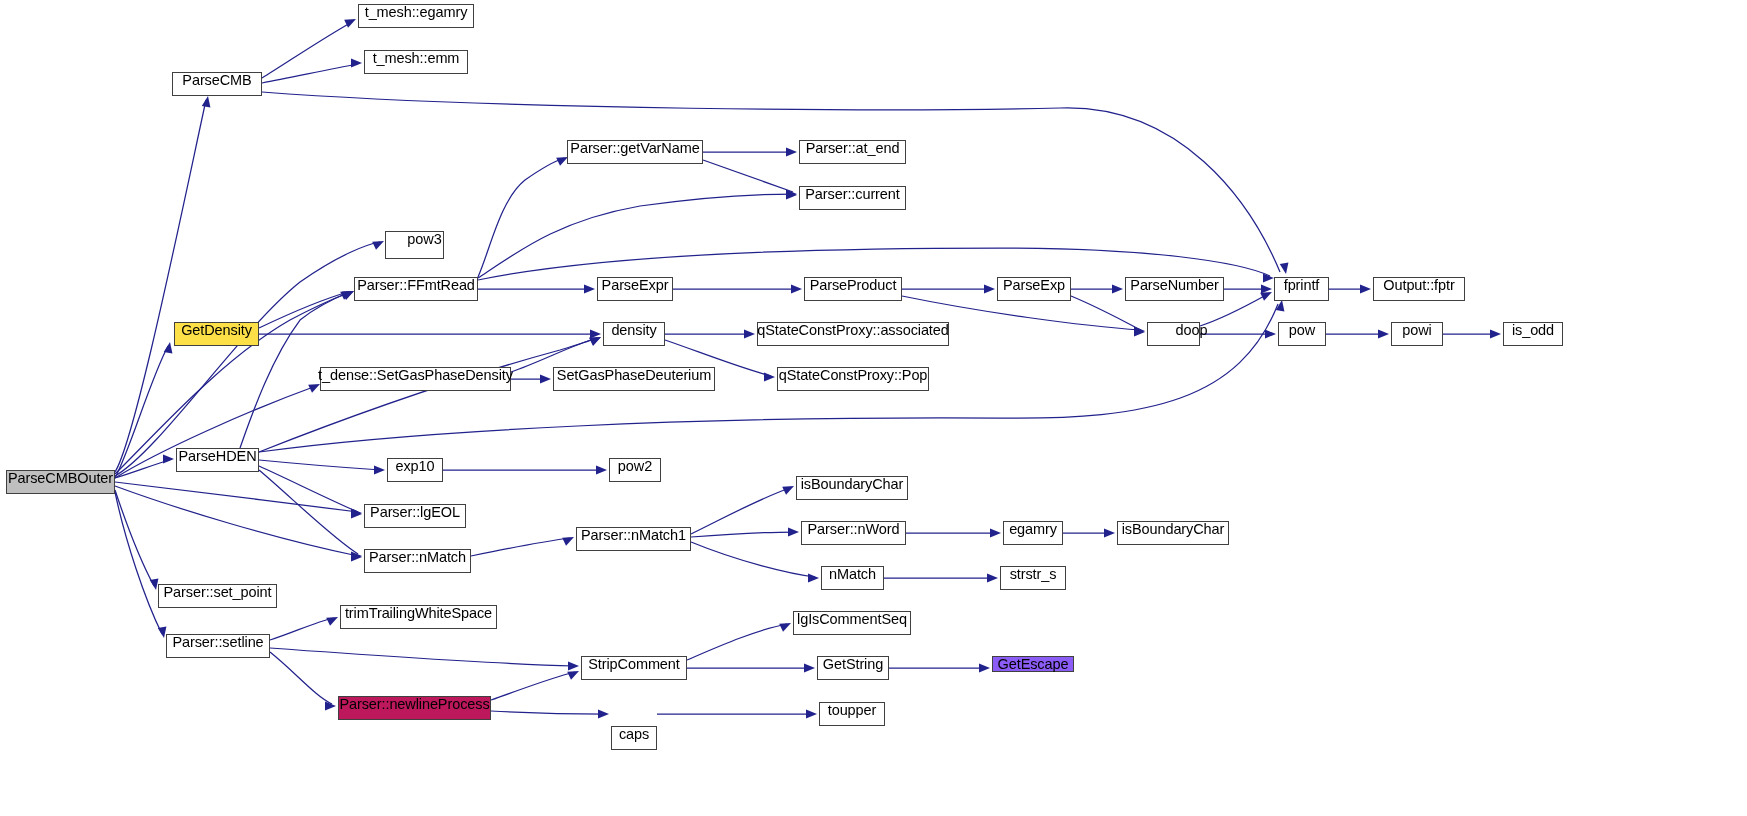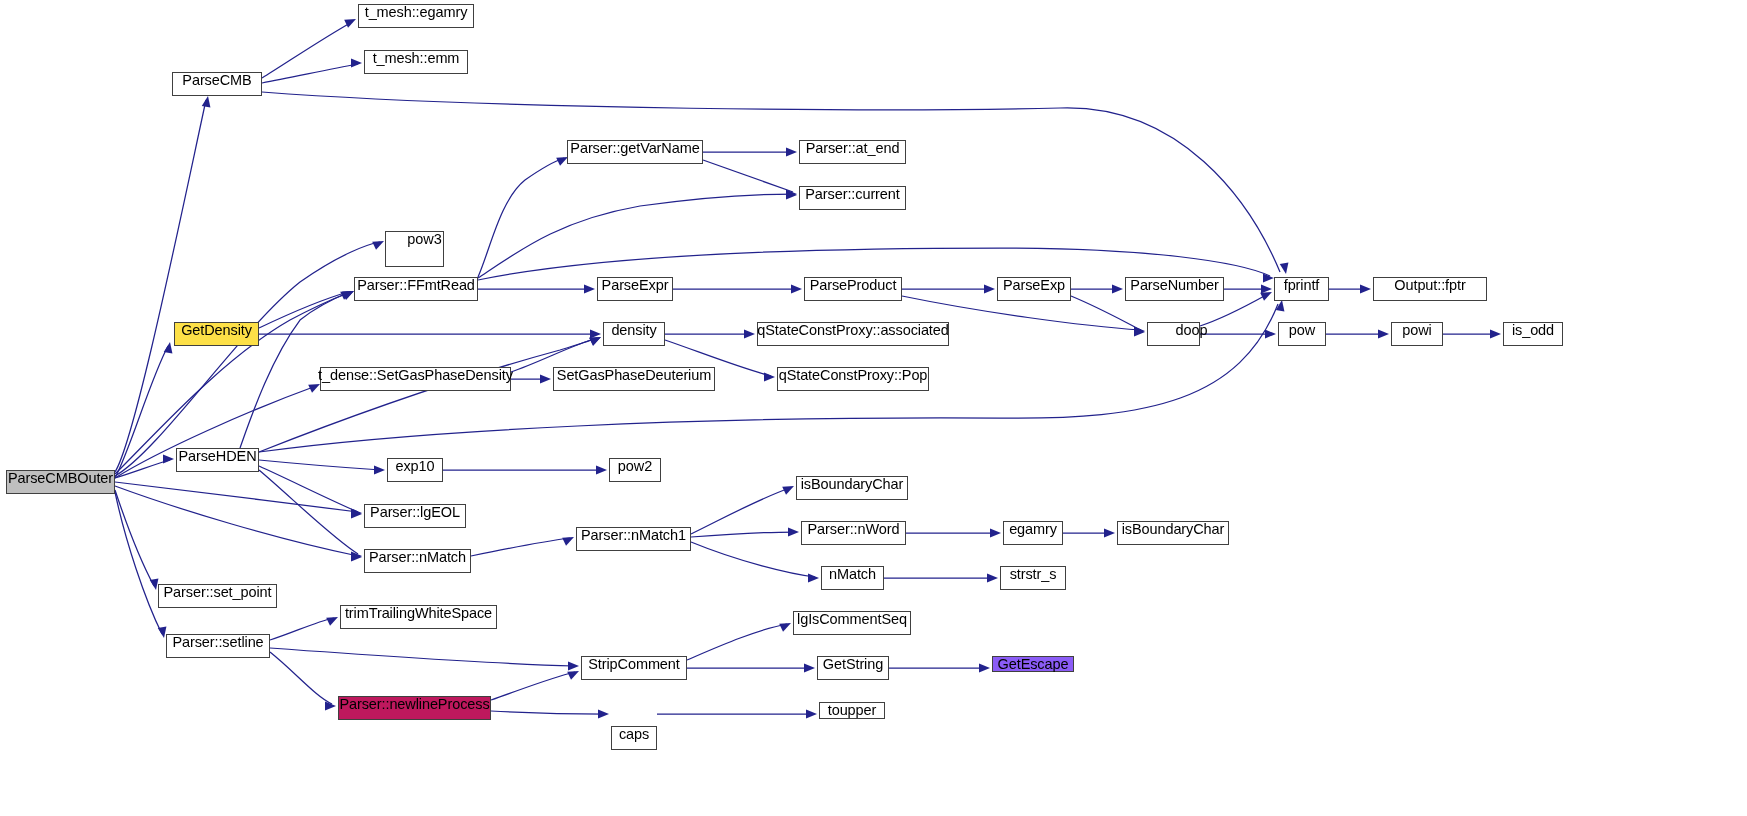--- a/index.html
+++ b/index.html
@@ -191,42 +191,42 @@
       </div>
       <div class="node" title="Parser::getVarName" style="left: 567px; top: 140px; width: 136px; height: 24px; background: rgb(255, 255, 255); border-color: rgb(64, 64, 64); color: rgb(0, 0, 0);">
         <span>Parser::getVarName</span>
       </div>
       <div class="node" title="Parser::at_end" style="left: 799px; top: 140px; width: 107px; height: 24px; background: rgb(255, 255, 255); border-color: rgb(64, 64, 64); color: rgb(0, 0, 0);">
         <span>Parser::at_end</span>
       </div>
       <div class="node" title="Parser::current" style="left: 799px; top: 186px; width: 107px; height: 24px; background: rgb(255, 255, 255); border-color: rgb(64, 64, 64); color: rgb(0, 0, 0);">
         <span>Parser::current</span>
       </div>
-      <div class="node" title="pow3" style="left: 385px; top: 231px; width: 59px; height: 36px; background: rgb(255, 255, 255); border-color: rgb(64, 64, 64); color: rgb(0, 0, 0); padding-left: 20px;">
+      <div class="node" title="pow3" style="left: 385px; top: 231px; width: 59px; height: 28px; background: rgb(255, 255, 255); border-color: rgb(64, 64, 64); color: rgb(0, 0, 0); padding-left: 20px;">
         <span>pow3</span>
       </div>
       <div class="node" title="Parser::FFmtRead" style="left: 354px; top: 277px; width: 124px; height: 24px; background: rgb(255, 255, 255); border-color: rgb(64, 64, 64); color: rgb(0, 0, 0);">
         <span>Parser::FFmtRead</span>
       </div>
       <div class="node" title="ParseExpr" style="left: 597px; top: 277px; width: 76px; height: 24px; background: rgb(255, 255, 255); border-color: rgb(64, 64, 64); color: rgb(0, 0, 0);">
         <span>ParseExpr</span>
       </div>
       <div class="node" title="ParseProduct" style="left: 804px; top: 277px; width: 98px; height: 24px; background: rgb(255, 255, 255); border-color: rgb(64, 64, 64); color: rgb(0, 0, 0);">
         <span>ParseProduct</span>
       </div>
       <div class="node" title="ParseExp" style="left: 997px; top: 277px; width: 74px; height: 24px; background: rgb(255, 255, 255); border-color: rgb(64, 64, 64); color: rgb(0, 0, 0);">
         <span>ParseExp</span>
       </div>
       <div class="node" title="ParseNumber" style="left: 1125px; top: 277px; width: 99px; height: 24px; background: rgb(255, 255, 255); border-color: rgb(64, 64, 64); color: rgb(0, 0, 0);">
         <span>ParseNumber</span>
       </div>
       <div class="node" title="fprintf" style="left: 1274px; top: 277px; width: 55px; height: 24px; background: rgb(255, 255, 255); border-color: rgb(64, 64, 64); color: rgb(0, 0, 0);">
         <span>fprintf</span>
       </div>
-      <div class="node" title="Output::fptr" style="left: 1373px; top: 277px; width: 114px; height: 24px; background: rgb(255, 255, 255); border-color: rgb(64, 64, 64); color: rgb(0, 0, 0);">
+      <div class="node" title="Output::fptr" style="left: 1373px; top: 277px; width: 92px; height: 24px; background: rgb(255, 255, 255); border-color: rgb(64, 64, 64); color: rgb(0, 0, 0);">
         <span>Output::fptr</span>
       </div>
       <div class="node" title="GetDensity" style="left: 174px; top: 322px; width: 85px; height: 24px; background: #fde047; border-color: rgb(64, 64, 64); color: rgb(0, 0, 0);">
         <span>GetDensity</span>
       </div>
       <div class="node" title="density" style="left: 603px; top: 322px; width: 62px; height: 24px; background: rgb(255, 255, 255); border-color: rgb(64, 64, 64); color: rgb(0, 0, 0);">
         <span>density</span>
       </div>
       <div class="node" title="qStateConstProxy::associated" style="left: 757px; top: 322px; width: 192px; height: 24px; background: rgb(255, 255, 255); border-color: rgb(64, 64, 64); color: rgb(0, 0, 0);">
         <span>qStateConstProxy::associated</span>
@@ -308,17 +308,17 @@
       </div>
       <div class="node" title="GetEscape" style="left: 992px; top: 656px; width: 82px; height: 16px; background: #8b5cf6; border-color: rgb(64, 64, 64); color: rgb(0, 0, 0);">
         <span>GetEscape</span>
       </div>
       <div class="node" title="Parser::newlineProcess" style="left: 338px; top: 696px; width: 153px; height: 24px; background: #be185d; border-color: rgb(64, 64, 64); color: rgb(0, 0, 0);">
         <span>Parser::newlineProcess</span>
       </div>
       <div class="node" title="caps" style="left: 611px; top: 702px; width: 46px; height: 24px; background: rgb(255, 255, 255); border-color: rgb(64, 64, 64); color: rgb(0, 0, 0); margin-top: 24px;">
         <span>caps</span>
       </div>
-      <div class="node" title="toupper" style="left: 819px; top: 702px; width: 66px; height: 17px; background: rgb(255, 255, 255); border-color: rgb(64, 64, 64); color: rgb(0, 0, 0);">
+      <div class="node" title="toupper" style="left: 819px; top: 702px; width: 66px; height: 24px; background: rgb(255, 255, 255); border-color: rgb(64, 64, 64); color: rgb(0, 0, 0);">
         <span>toupper</span>
       </div>
     </div>
 </div>
 
 </body></html>

